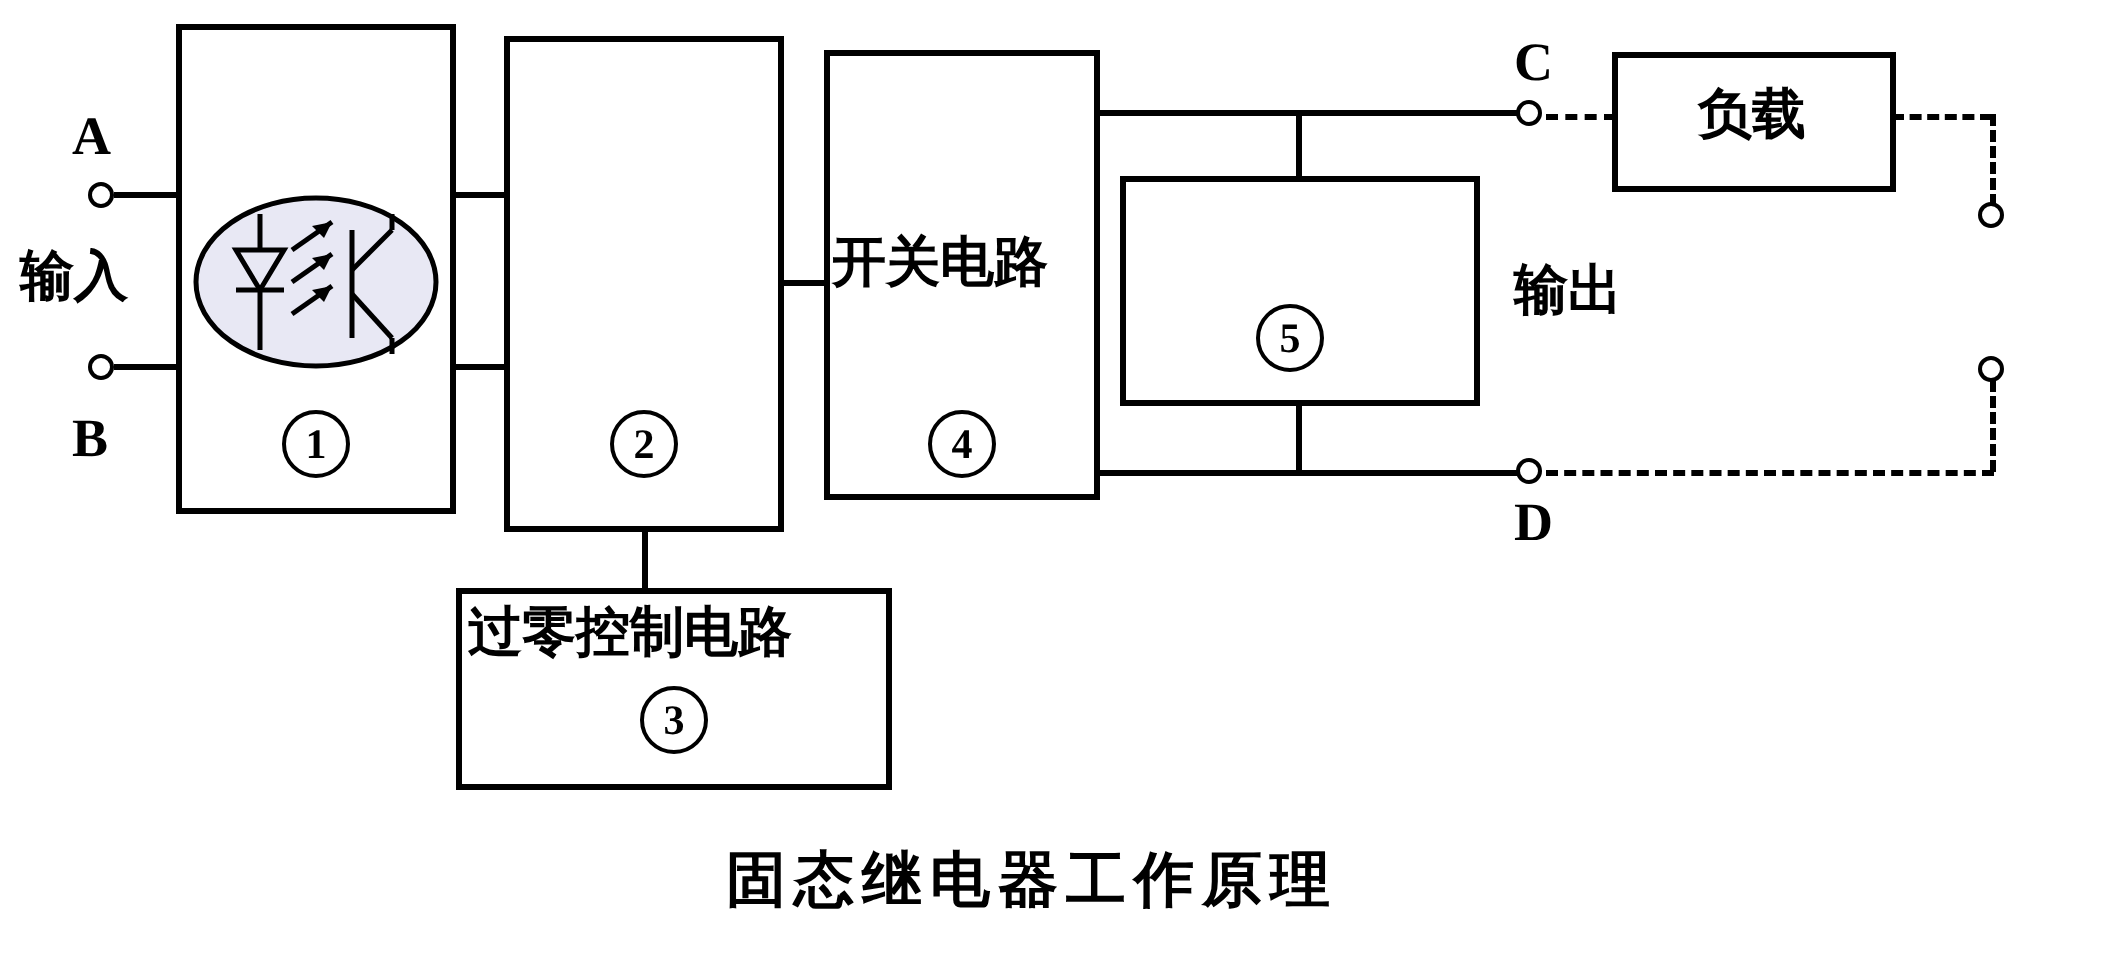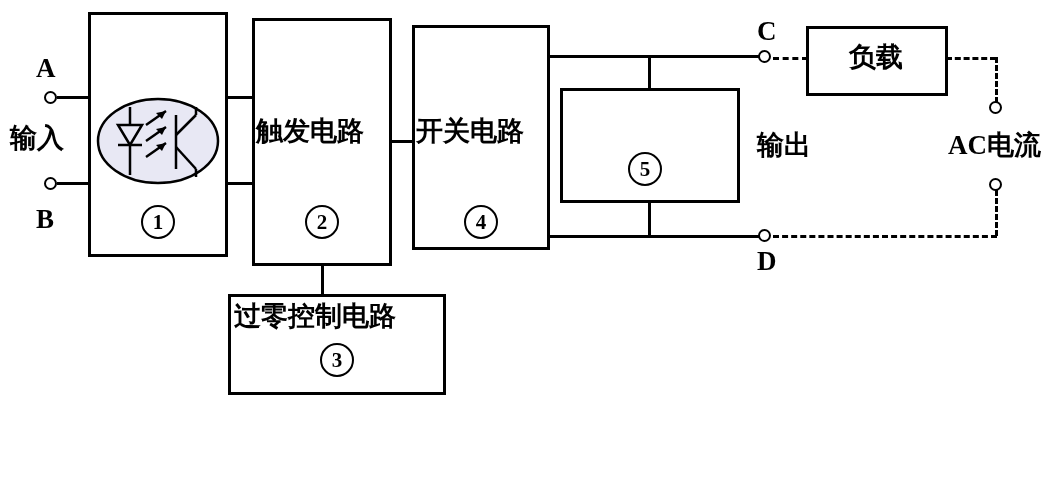--- a/index.html
+++ b/index.html
@@ -127,21 +127,20 @@
       <line x1="104" y1="74" x2="104" y2="82" stroke="#000" stroke-width="2.5"></line>
     </svg>
   </div>
 
   <div class="num-circle" style="left:141px; top:205px;">1</div>
 
   <div class="wire wire-h" style="left:226px; top:96px; width:30px;"></div>
   <div class="wire wire-h" style="left:226px; top:182px; width:30px;"></div>
 
   <div class="box" style="left:252px; top:18px; width:140px; height:248px;"></div>
-  <div class="lbl cn" style="left:256px; top:118px; font-size:27px;">触发电路</div>
   <div class="num-circle" style="left:305px; top:205px;">2</div>
 
   <div class="wire wire-v" style="left:321px; top:264px; height:32px;"></div>
 
   <div class="box" style="left:228px; top:294px; width:218px; height:101px;"></div>
   <div class="lbl cn" style="left:234px; top:303px; font-size:27px;">过零控制电路</div>
   <div class="num-circle" style="left:320px; top:343px;">3</div>
 
   <div class="wire wire-h" style="left:390px; top:140px; width:24px;"></div>
 
@@ -167,20 +166,20 @@
   <div class="lbl" style="left:757px; top:248px; font-size:27px;">D</div>
 
   <div class="box" style="left:806px; top:26px; width:142px; height:70px;"></div>
   <div class="lbl cn" style="left:849px; top:44px; font-size:27px;">负载</div>
 
   <div class="dashed-h" style="left:773px; top:57px; width:35px;"></div>
   <div class="dashed-h" style="left:946px; top:57px; width:50px;"></div>
   <div class="dashed-v" style="left:995px; top:57px; height:46px;"></div>
   <div class="term" style="left:989px; top:101px;"></div>
 
-  <div class="lbl cn" style="left:948px; top:132px; font-size:27px;">AC电流</div>
 
   <div class="term" style="left:989px; top:178px;"></div>
   <div class="dashed-v" style="left:995px; top:190px; height:46px;"></div>
   <div class="dashed-h" style="left:773px; top:235px; width:224px;"></div>
 
+  <div class="title" style="left:363px; top:420px;">固态继电器工作原理</div>
 
 </div>
 
 </body></html>

